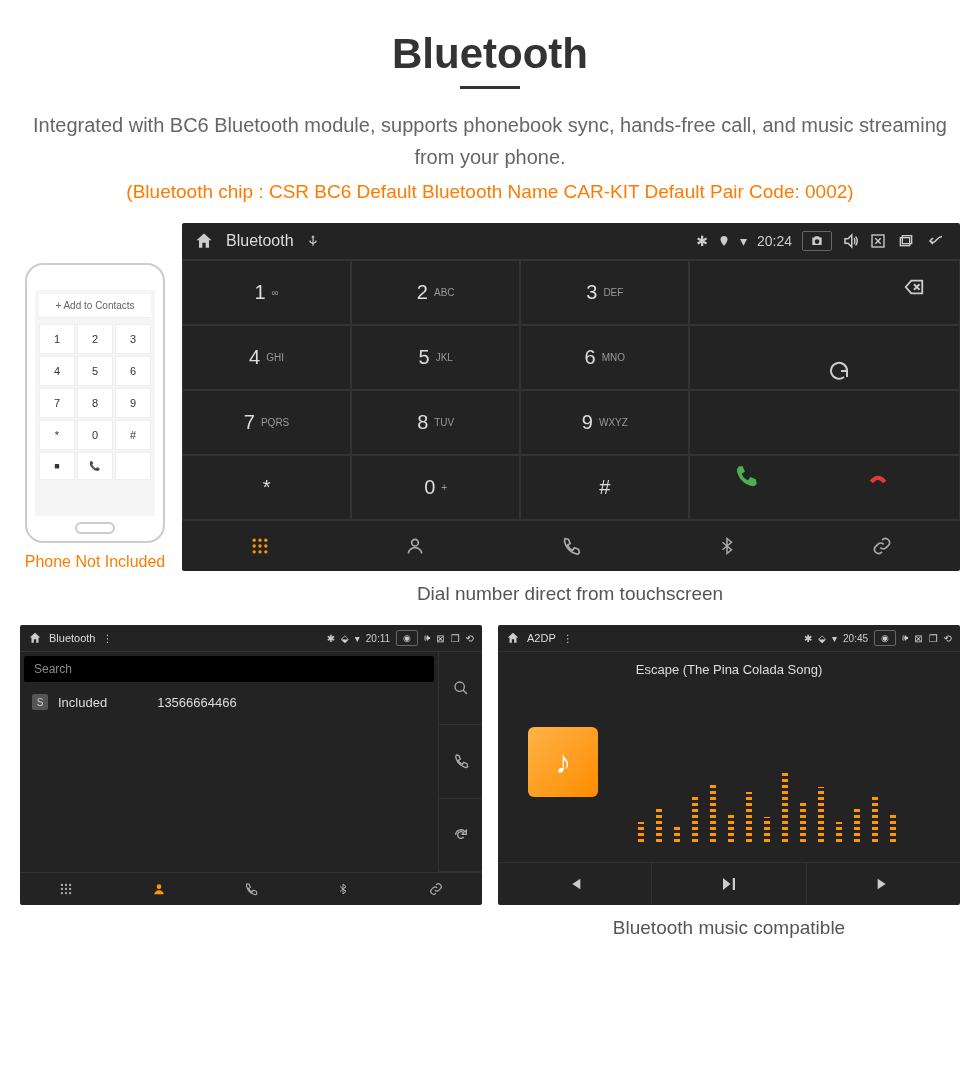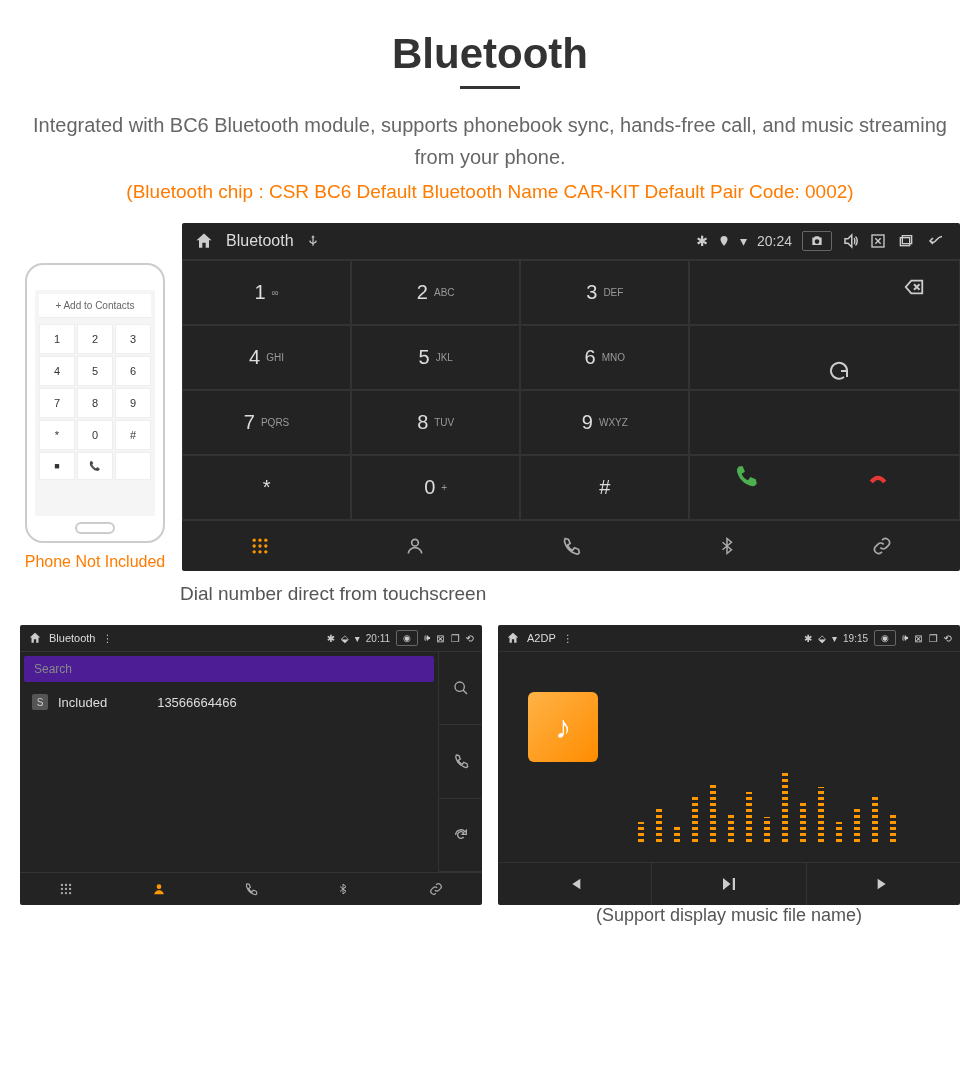--- a/index.html
+++ b/index.html
@@ -168,20 +168,21 @@
   flex: 1;
   display: flex;
   align-items: center;
   justify-content: center;
   padding: 14px 0;
   color: #aaa;
 }
 .nav-item.active { color: #ff9800; }
 .nav-item.small { padding: 8px 0; }
 .caption {
+  text-align: center;
   font-size: 19px;
   color: #555;
   margin-top: 12px;
 }
 .caption-sub {
   text-align: center;
   font-size: 18px;
   color: #555;
 }
 .bottom-row {
@@ -196,21 +197,21 @@
 }
 .contact-area {
   flex: 1;
   display: flex;
 }
 .contact-main {
   flex: 1;
   padding: 0;
 }
 .search-box {
-  background: #4c1d95;
+  background: #000000;
   padding: 6px 10px;
   font-size: 12px;
   color: #888;
   margin: 4px;
   border-radius: 2px;
 }
 .contact-item {
   display: flex;
   align-items: center;
   gap: 10px;
@@ -608,29 +609,30 @@
                 <path d="M12 3l9 8h-3v9h-4v-6h-4v6H6v-9H3z"></path>
               </svg>
             </span>
           <span class="status-label small">A2DP</span>
           <span class="icon">⋮</span>
         </div>
         <div class="status-right small">
           <span>✱</span>
           <span>⬙</span>
           <span>▾</span>
-          <span>19:15</span>
+          <span>20:45</span>
           <span class="status-icon-box" style="font-size:9px">◉</span>
           <span>🕪</span>
           <span>⊠</span>
           <span>❐</span>
           <span>⟲</span>
         </div>
       </div>
       <div class="music-area">
+        <div class="track-title">Escape (The Pina Colada Song)</div>
         <div class="music-viz">
           <div class="music-icon">♪</div>
           <div class="viz-bars" id="viz-bars">
               <div class="vbar" style="height: 20%;"></div>
               <div class="vbar" style="height: 35%;"></div>
               <div class="vbar" style="height: 15%;"></div>
               <div class="vbar" style="height: 45%;"></div>
               <div class="vbar" style="height: 60%;"></div>
               <div class="vbar" style="height: 30%;"></div>
               <div class="vbar" style="height: 50%;"></div>
@@ -656,15 +658,15 @@
               <path d="M4 4l10 8-10 8z M17 4h3v16h-3z"></path>
             </svg>
           </div>
         <div class="music-btn">
             <svg width="20" height="16" viewBox="0 0 24 24" fill="currentColor">
               <path d="M18 4v16M4 4l12 8-12 8z"></path>
             </svg>
           </div>
       </div>
     </div>
-    <p class="caption-sub">(Support display music file name)</p>
+    <p class="caption">Bluetooth music compatible</p>
   </div>
 </div>
 
 </body></html>

